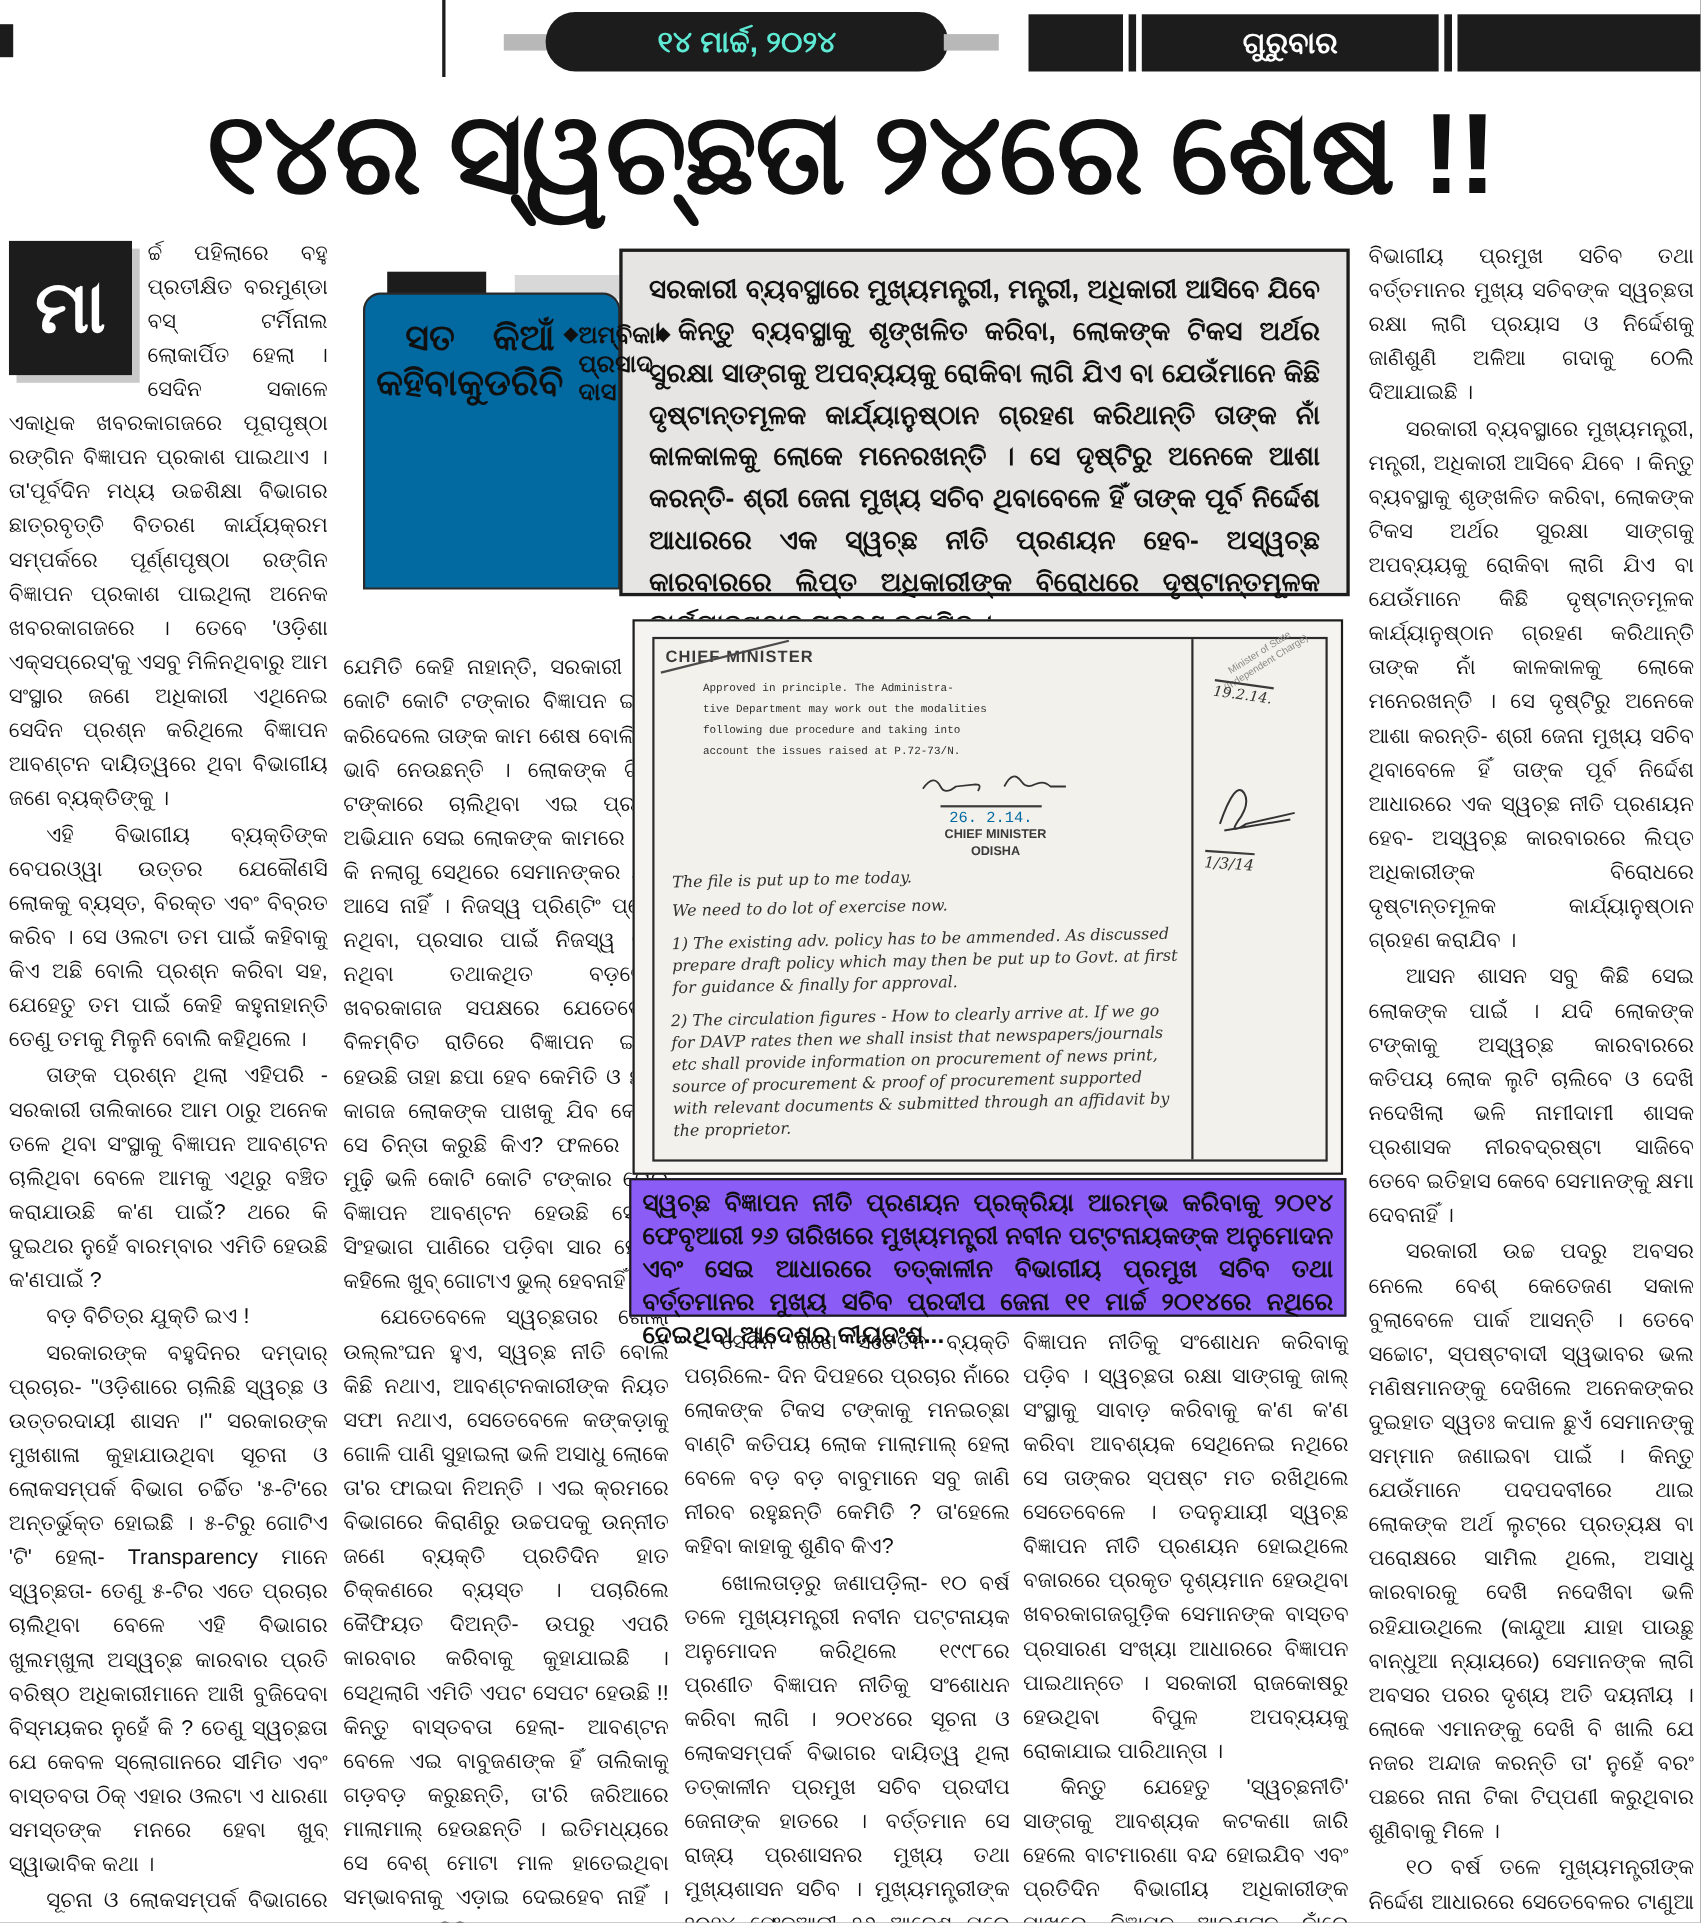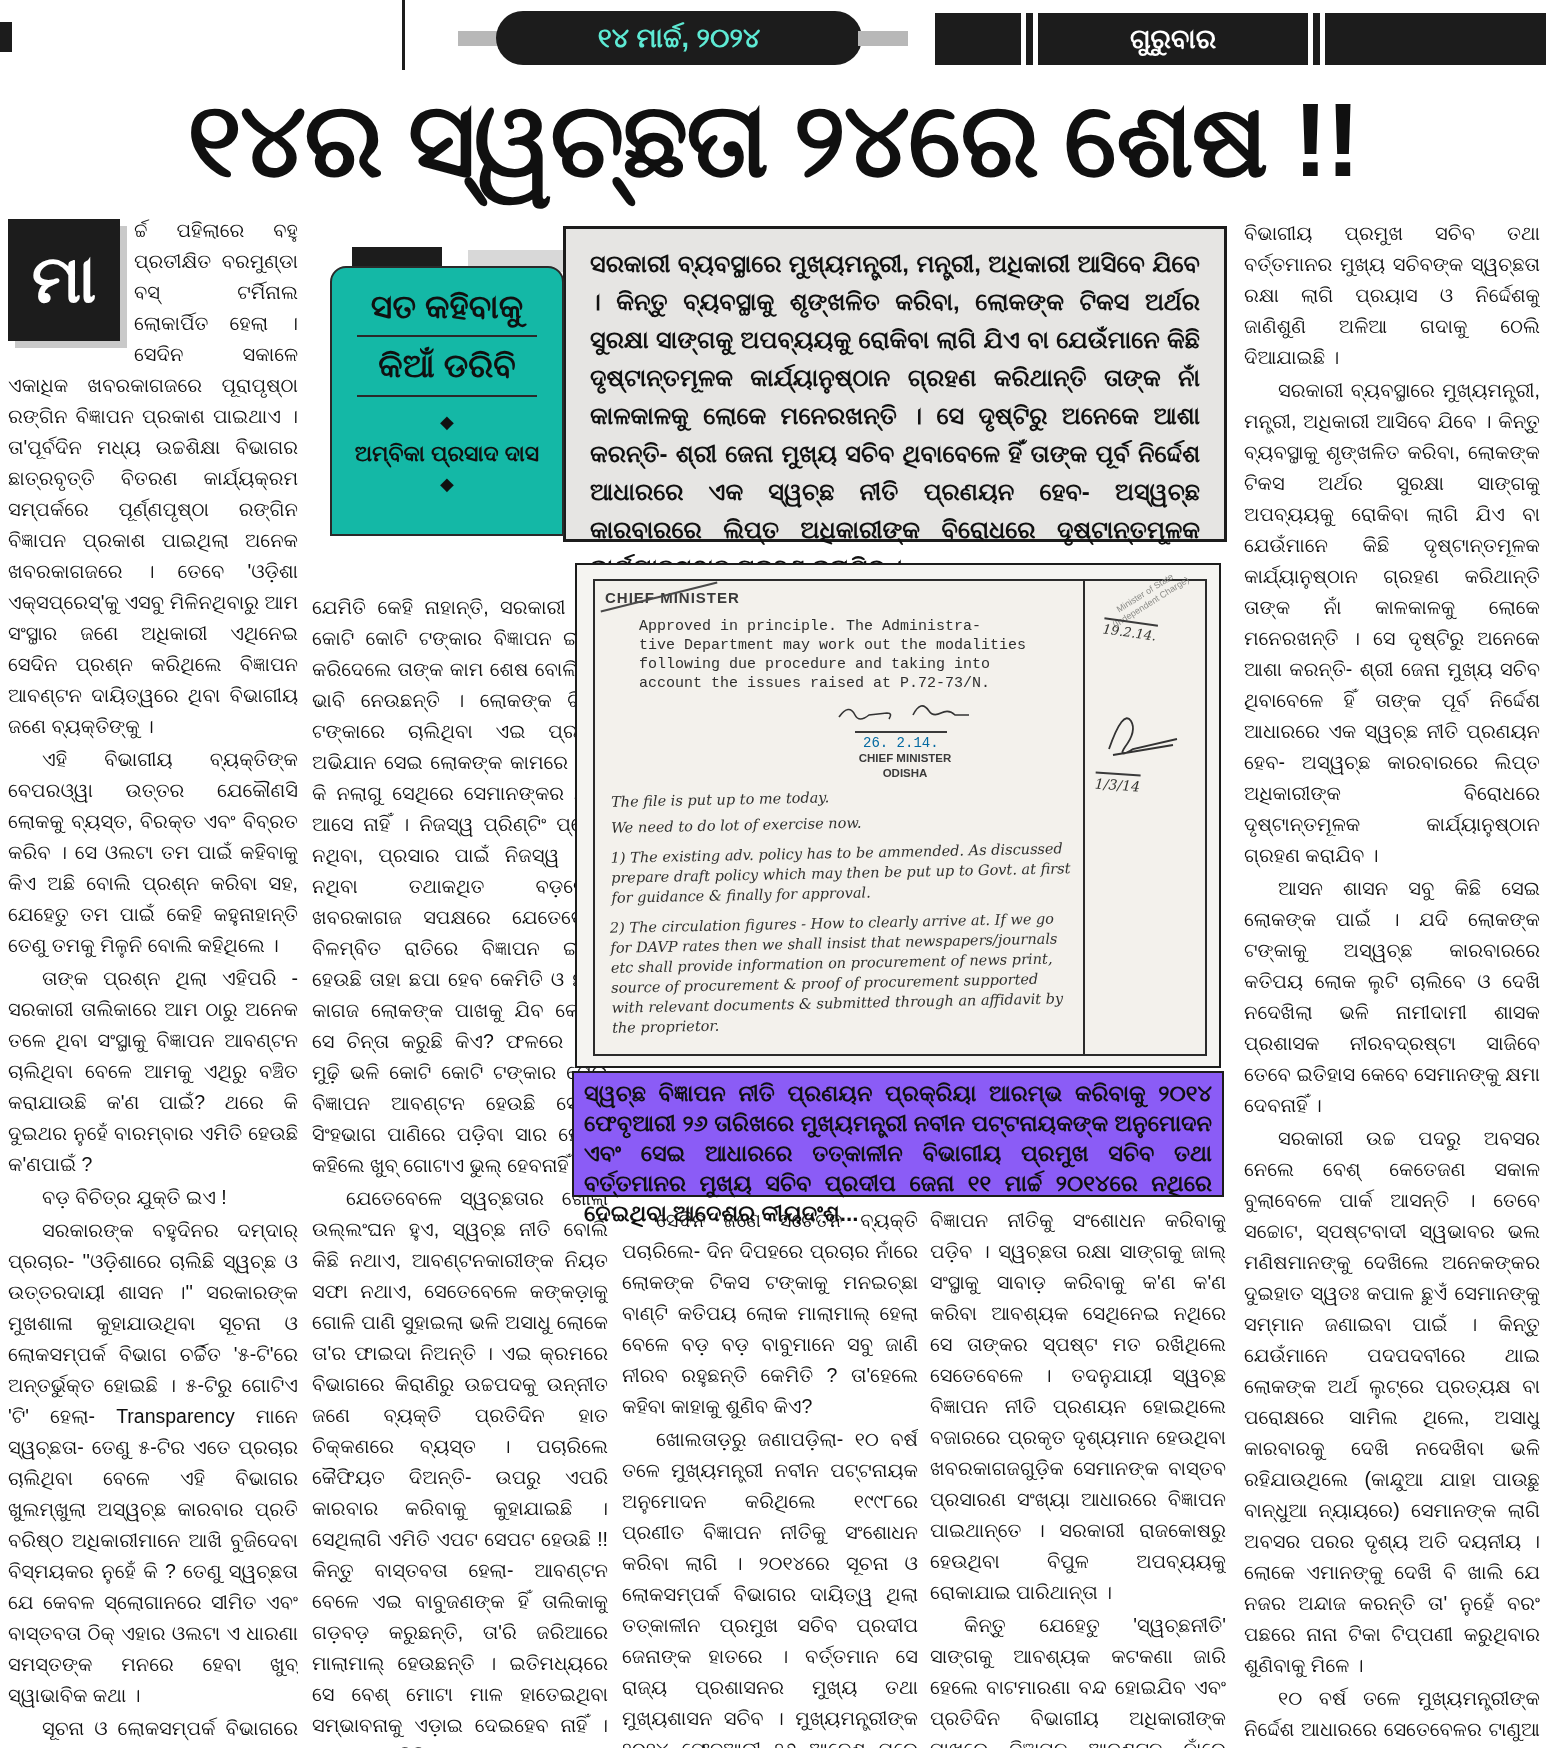--- a/index.html
+++ b/index.html
@@ -40,43 +40,43 @@
   .col4{left:930px;top:1205px;width:296px;height:543px;}
   .col5{left:1244px;top:218px;width:296px;height:1530px;}
 
   .dropcap{float:left;width:112px;height:122px;background:#1c1c1c;color:#fff;
            display:flex;align-items:center;justify-content:center;font-size:66px;font-weight:bold;
            margin:4px 14px 6px 0;box-shadow:7px 7px 0 #c9c9c9;}
 
   
   .deco-black{position:absolute;left:352px;top:247px;width:90px;height:27px;background:#1c1c1c;}
   .deco-gray{position:absolute;left:468px;top:250px;width:114px;height:22px;background:#d8d8d8;}
-  .op-box{position:absolute;left:330px;top:266px;width:234px;height:270px;background:#14b8a6;
+  .op-box{position:absolute;left:330px;top:266px;width:234px;height:270px;background:#0369a1;
           border:2px solid #2a2a2a;border-radius:16px 16px 0 0;z-index:2;
-          display:flex;flex-direction:column;align-items:center;padding:18px 10px 0;box-sizing:border-box;}
+          display:flex;flex-direction:row;padding:18px 10px 0;box-sizing:border-box;}
   .op-title{font-size:33px;font-weight:bold;line-height:1.25;text-align:center;}
   .op-rule{width:86%;border-top:2px solid #2a2a2a;margin:8px 0;}
   .op-orn{font-size:18px;margin:6px 0 2px;}
   .op-author{font-size:22px;font-weight:bold;margin-top:6px;}
 
   
   .lede-box{position:absolute;left:563px;top:226px;width:664px;height:316px;background:#e6e5e3;
             border:3px solid #1c1c1c;box-sizing:border-box;padding:16px 24px;
             font-size:24px;font-weight:bold;line-height:38px;text-align:justify;}
 
   
   .photo{position:absolute;left:575px;top:563px;width:646px;height:505px;background:#f5f4f1;
          border:2px solid #1c1c1c;box-sizing:border-box;padding:14px 12px 10px 16px;}
   .doc{position:relative;width:100%;height:100%;border:2px solid #2b2b2b;box-sizing:border-box;
        background:#f3f1ec;display:flex;}
   .doc-main{position:relative;flex:1 1 auto;padding:8px 10px;box-sizing:border-box;border-right:2px solid #2b2b2b;}
   .doc-side{position:relative;width:120px;flex:0 0 120px;padding:6px 4px;box-sizing:border-box;}
   .cm-head{position:relative;display:inline-block;font-size:15px;font-weight:bold;letter-spacing:1px;color:#3a3a3a;}
   .cm-strike{position:absolute;left:-6px;top:7px;width:120px;border-top:2px solid #4a4a4a;transform:rotate(-14deg);}
-  .typed{font-family:"Liberation Mono",monospace;font-size:15px;line-height:19px;color:#2e2e2e;
+  .typed{font-family:"Liberation Mono",monospace;font-size:10px;line-height:19px;color:#2e2e2e;
          margin:10px 0 0 34px;white-space:pre-line;}
   .sig-line{margin:6px 0 0 230px;}
   .typed-date{font-family:"Liberation Mono",monospace;font-size:14px;color:#0369a1;margin:2px 0 0 250px;
               border-top:2px solid #3a3a3a;display:inline-block;padding:2px 8px 0;}
   .cm-office{font-size:11.5px;font-weight:bold;color:#3a3a3a;text-align:center;width:200px;margin-left:200px;line-height:1.3;}
   .hw{font-family:"DejaVu Serif",serif;font-style:italic;color:#30302e;font-size:14.5px;line-height:20px;
       transform:rotate(-1.2deg);margin:6px 0 0 6px;}
   .hw.pt{margin-top:10px;}
   .stamp{position:absolute;top:6px;right:2px;width:110px;font-size:9px;color:#8a8a86;
          transform:rotate(-32deg);text-align:center;line-height:1.2;}

